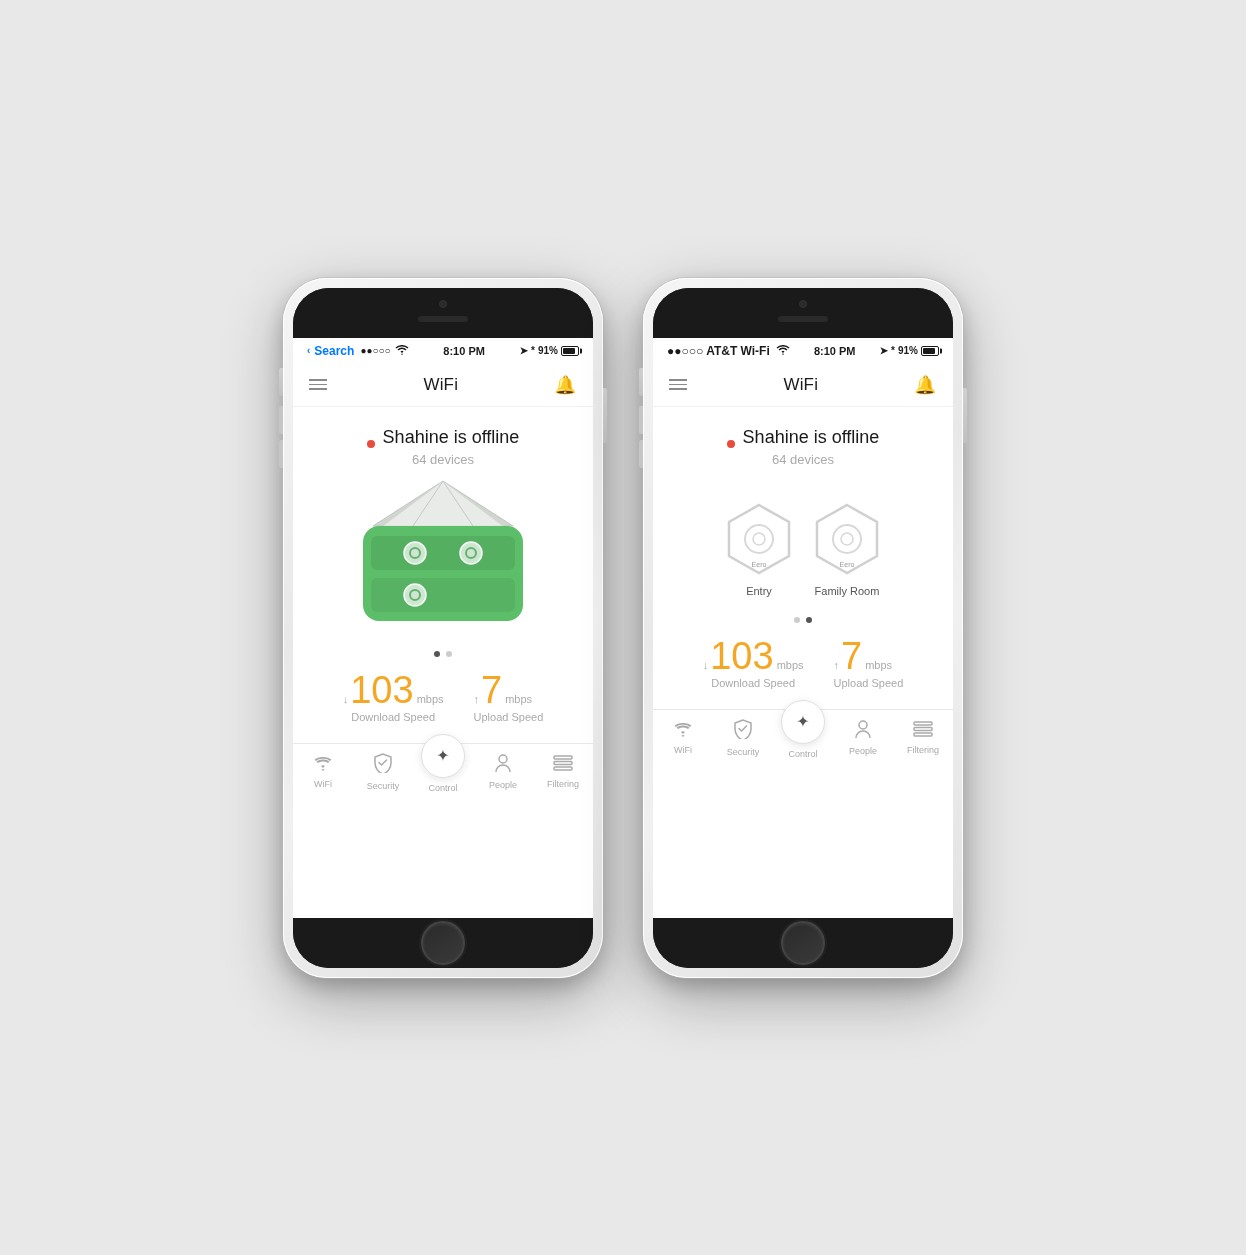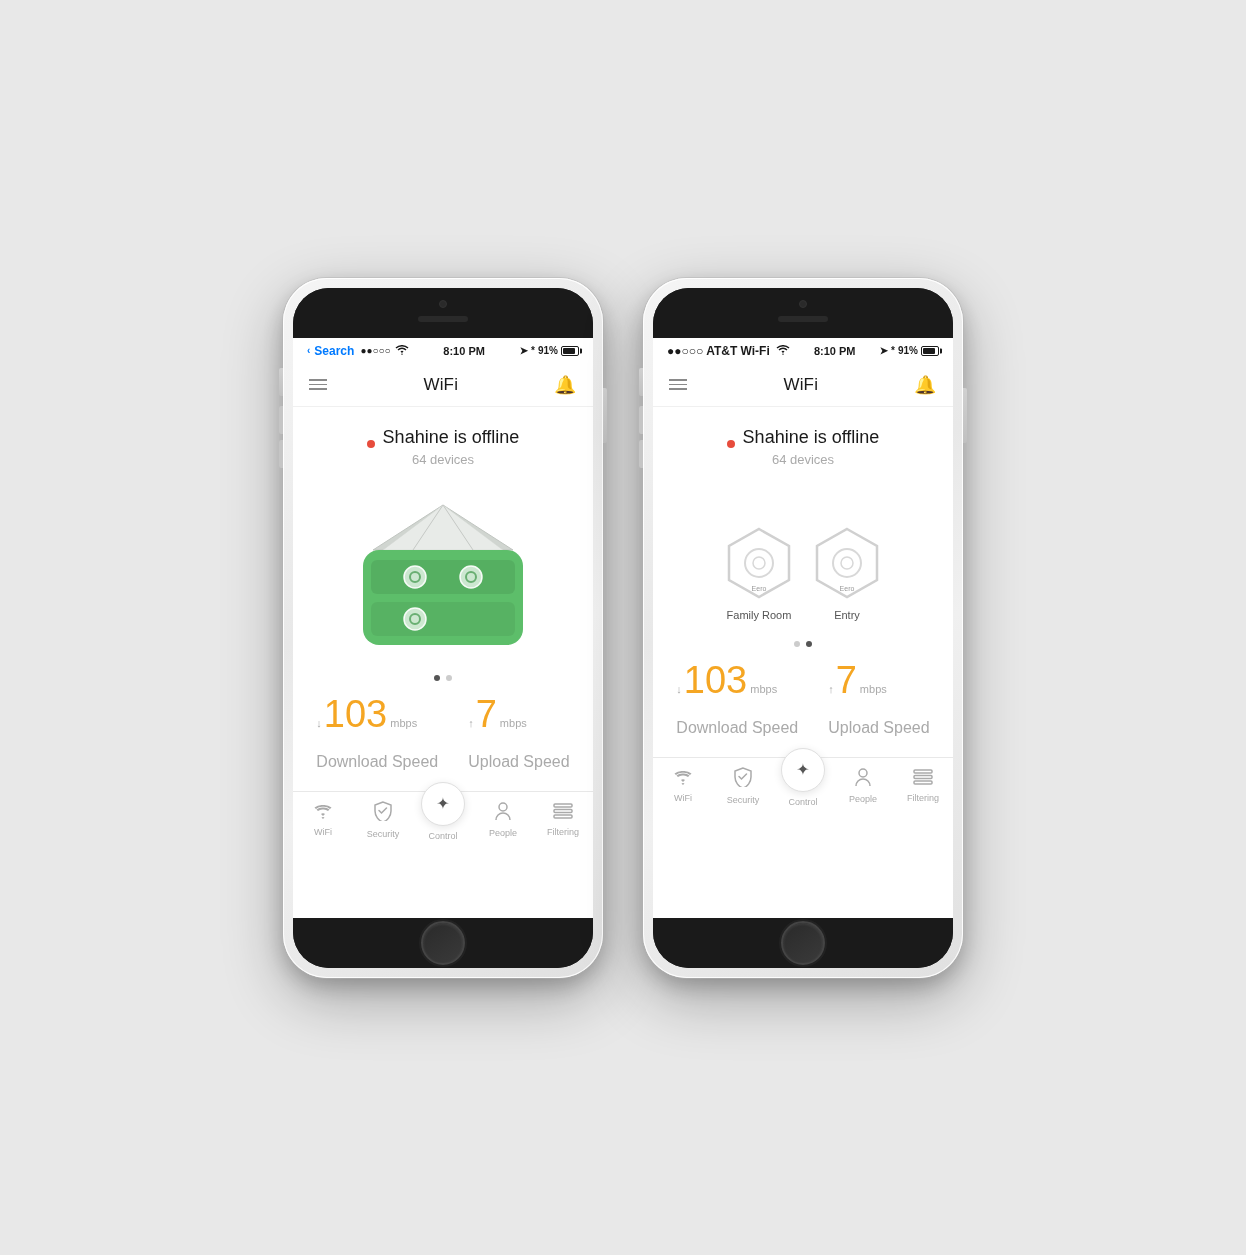--- a/index.html
+++ b/index.html
@@ -176,21 +176,21 @@
       border-radius: 50%;
     }
     .offline-text {
       font-size: 18px;
       font-weight: 400;
       color: #1a1a1a;
     }
     .devices-count {
       font-size: 13px;
       color: #aaaaaa;
-      margin-bottom: 28px;
+      margin-bottom: 4px;
     }
     
     .router-illustration {
       width: 200px;
       margin: 0 auto 16px;
       position: relative;
     }
     
     .pagination-dots {
       display: flex;
@@ -224,23 +224,23 @@
       color: #f5a623;
       line-height: 1;
     }
     .speed-unit {
       font-size: 11px;
       color: #aaaaaa;
       vertical-align: super;
       margin-left: 1px;
     }
     .speed-label {
-      font-size: 16px;
+      font-size: 11px;
       color: #aaaaaa;
-      margin-top: 20px;
+      margin-top: 2px;
     }
     .speed-display {
       display: flex;
       align-items: baseline;
       gap: 2px;
     }
     
     .tab-bar {
       display: flex;
       justify-content: space-around;
@@ -511,30 +511,30 @@
             <div class="devices-count">64 devices</div>
 
             <div class="nodes-view" style="padding: 30px 4px 20px;">
               <div class="node-item">
                 <svg width="76" height="76" viewBox="0 0 76 76">
                   <polygon points="38,4 68,21 68,55 38,72 8,55 8,21" fill="none" stroke="#d0d0d0" stroke-width="2.5"></polygon>
                   <circle cx="38" cy="38" r="14" fill="none" stroke="#d8d8d8" stroke-width="2"></circle>
                   <circle cx="38" cy="38" r="6" fill="none" stroke="#d8d8d8" stroke-width="1.5"></circle>
                   <text x="38" y="68" text-anchor="middle" font-size="7" fill="#999" dy="-2">Eero</text>
                 </svg>
-                <span class="node-label">Family Room</span>
+                <span class="node-label">Entry</span>
               </div>
               <div class="node-item">
                 <svg width="76" height="76" viewBox="0 0 76 76">
                   <polygon points="38,4 68,21 68,55 38,72 8,55 8,21" fill="none" stroke="#d0d0d0" stroke-width="2.5"></polygon>
                   <circle cx="38" cy="38" r="14" fill="none" stroke="#d8d8d8" stroke-width="2"></circle>
                   <circle cx="38" cy="38" r="6" fill="none" stroke="#d8d8d8" stroke-width="1.5"></circle>
                   <text x="38" y="68" text-anchor="middle" font-size="7" fill="#999" dy="-2">Eero</text>
                 </svg>
-                <span class="node-label">Entry</span>
+                <span class="node-label">Family Room</span>
               </div>
             </div>
 
             <div class="pagination-dots">
               <div class="dot"></div>
               <div class="dot active"></div>
             </div>
 
             <div class="speed-section">
               <div class="speed-item">

